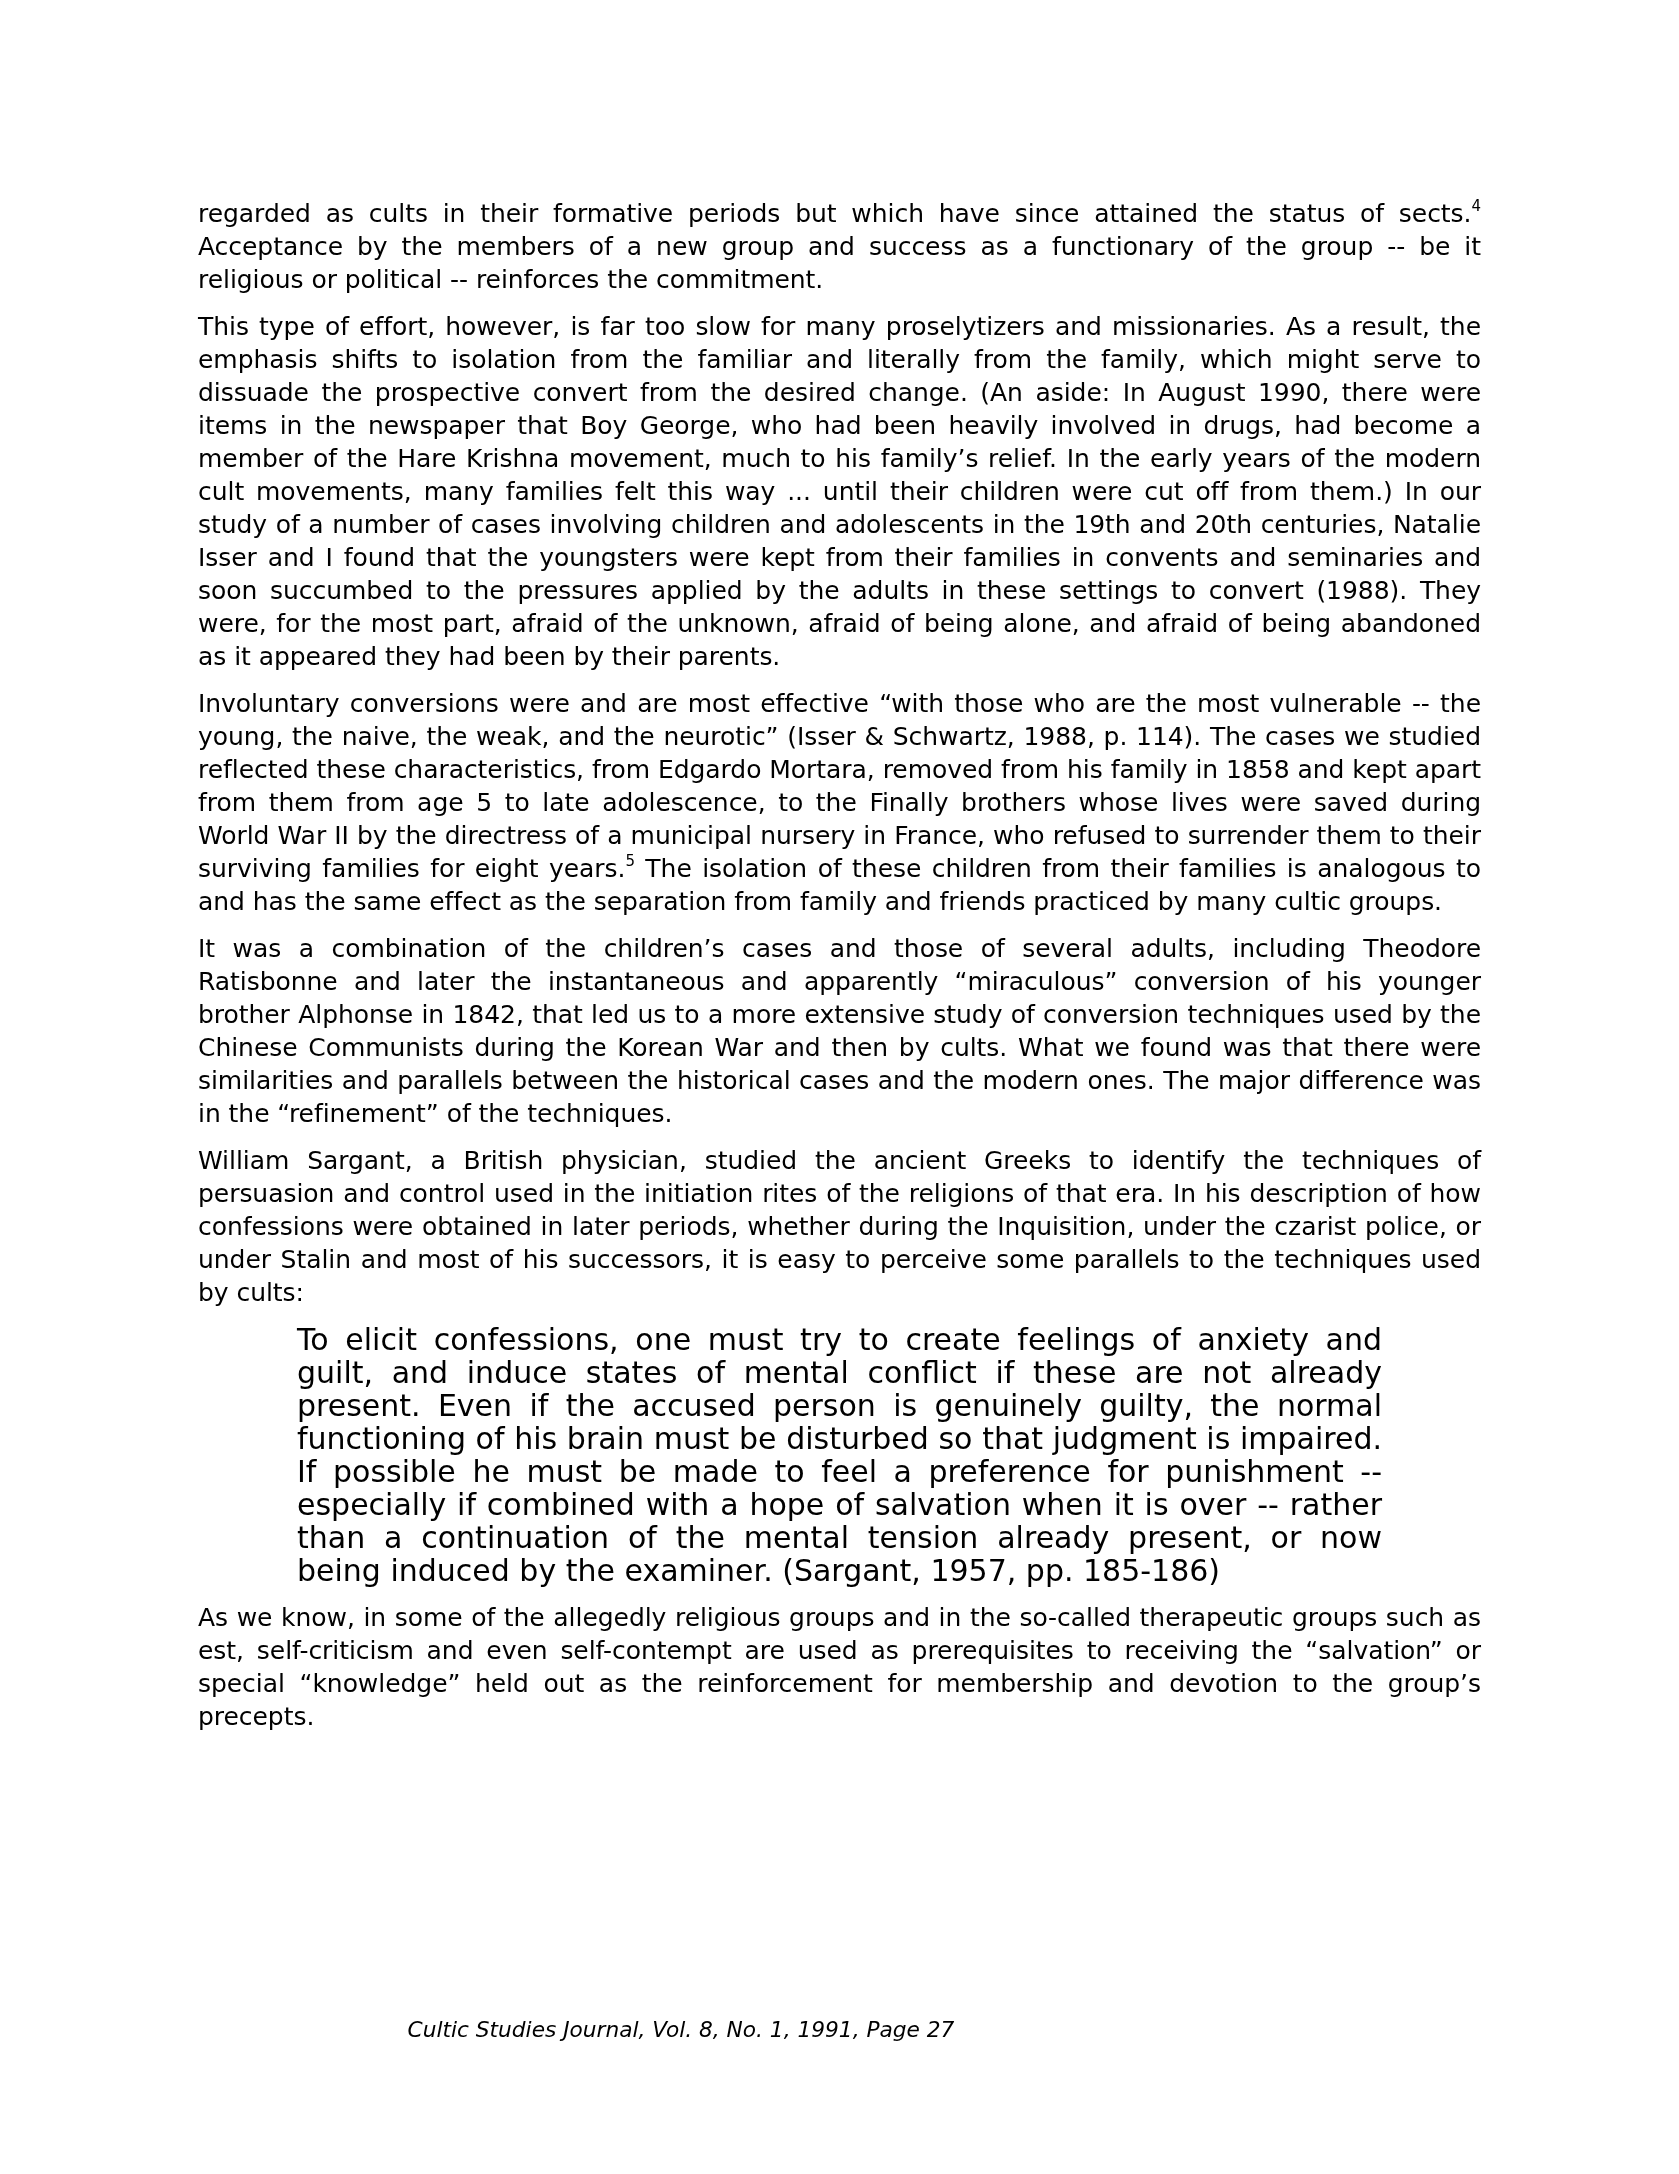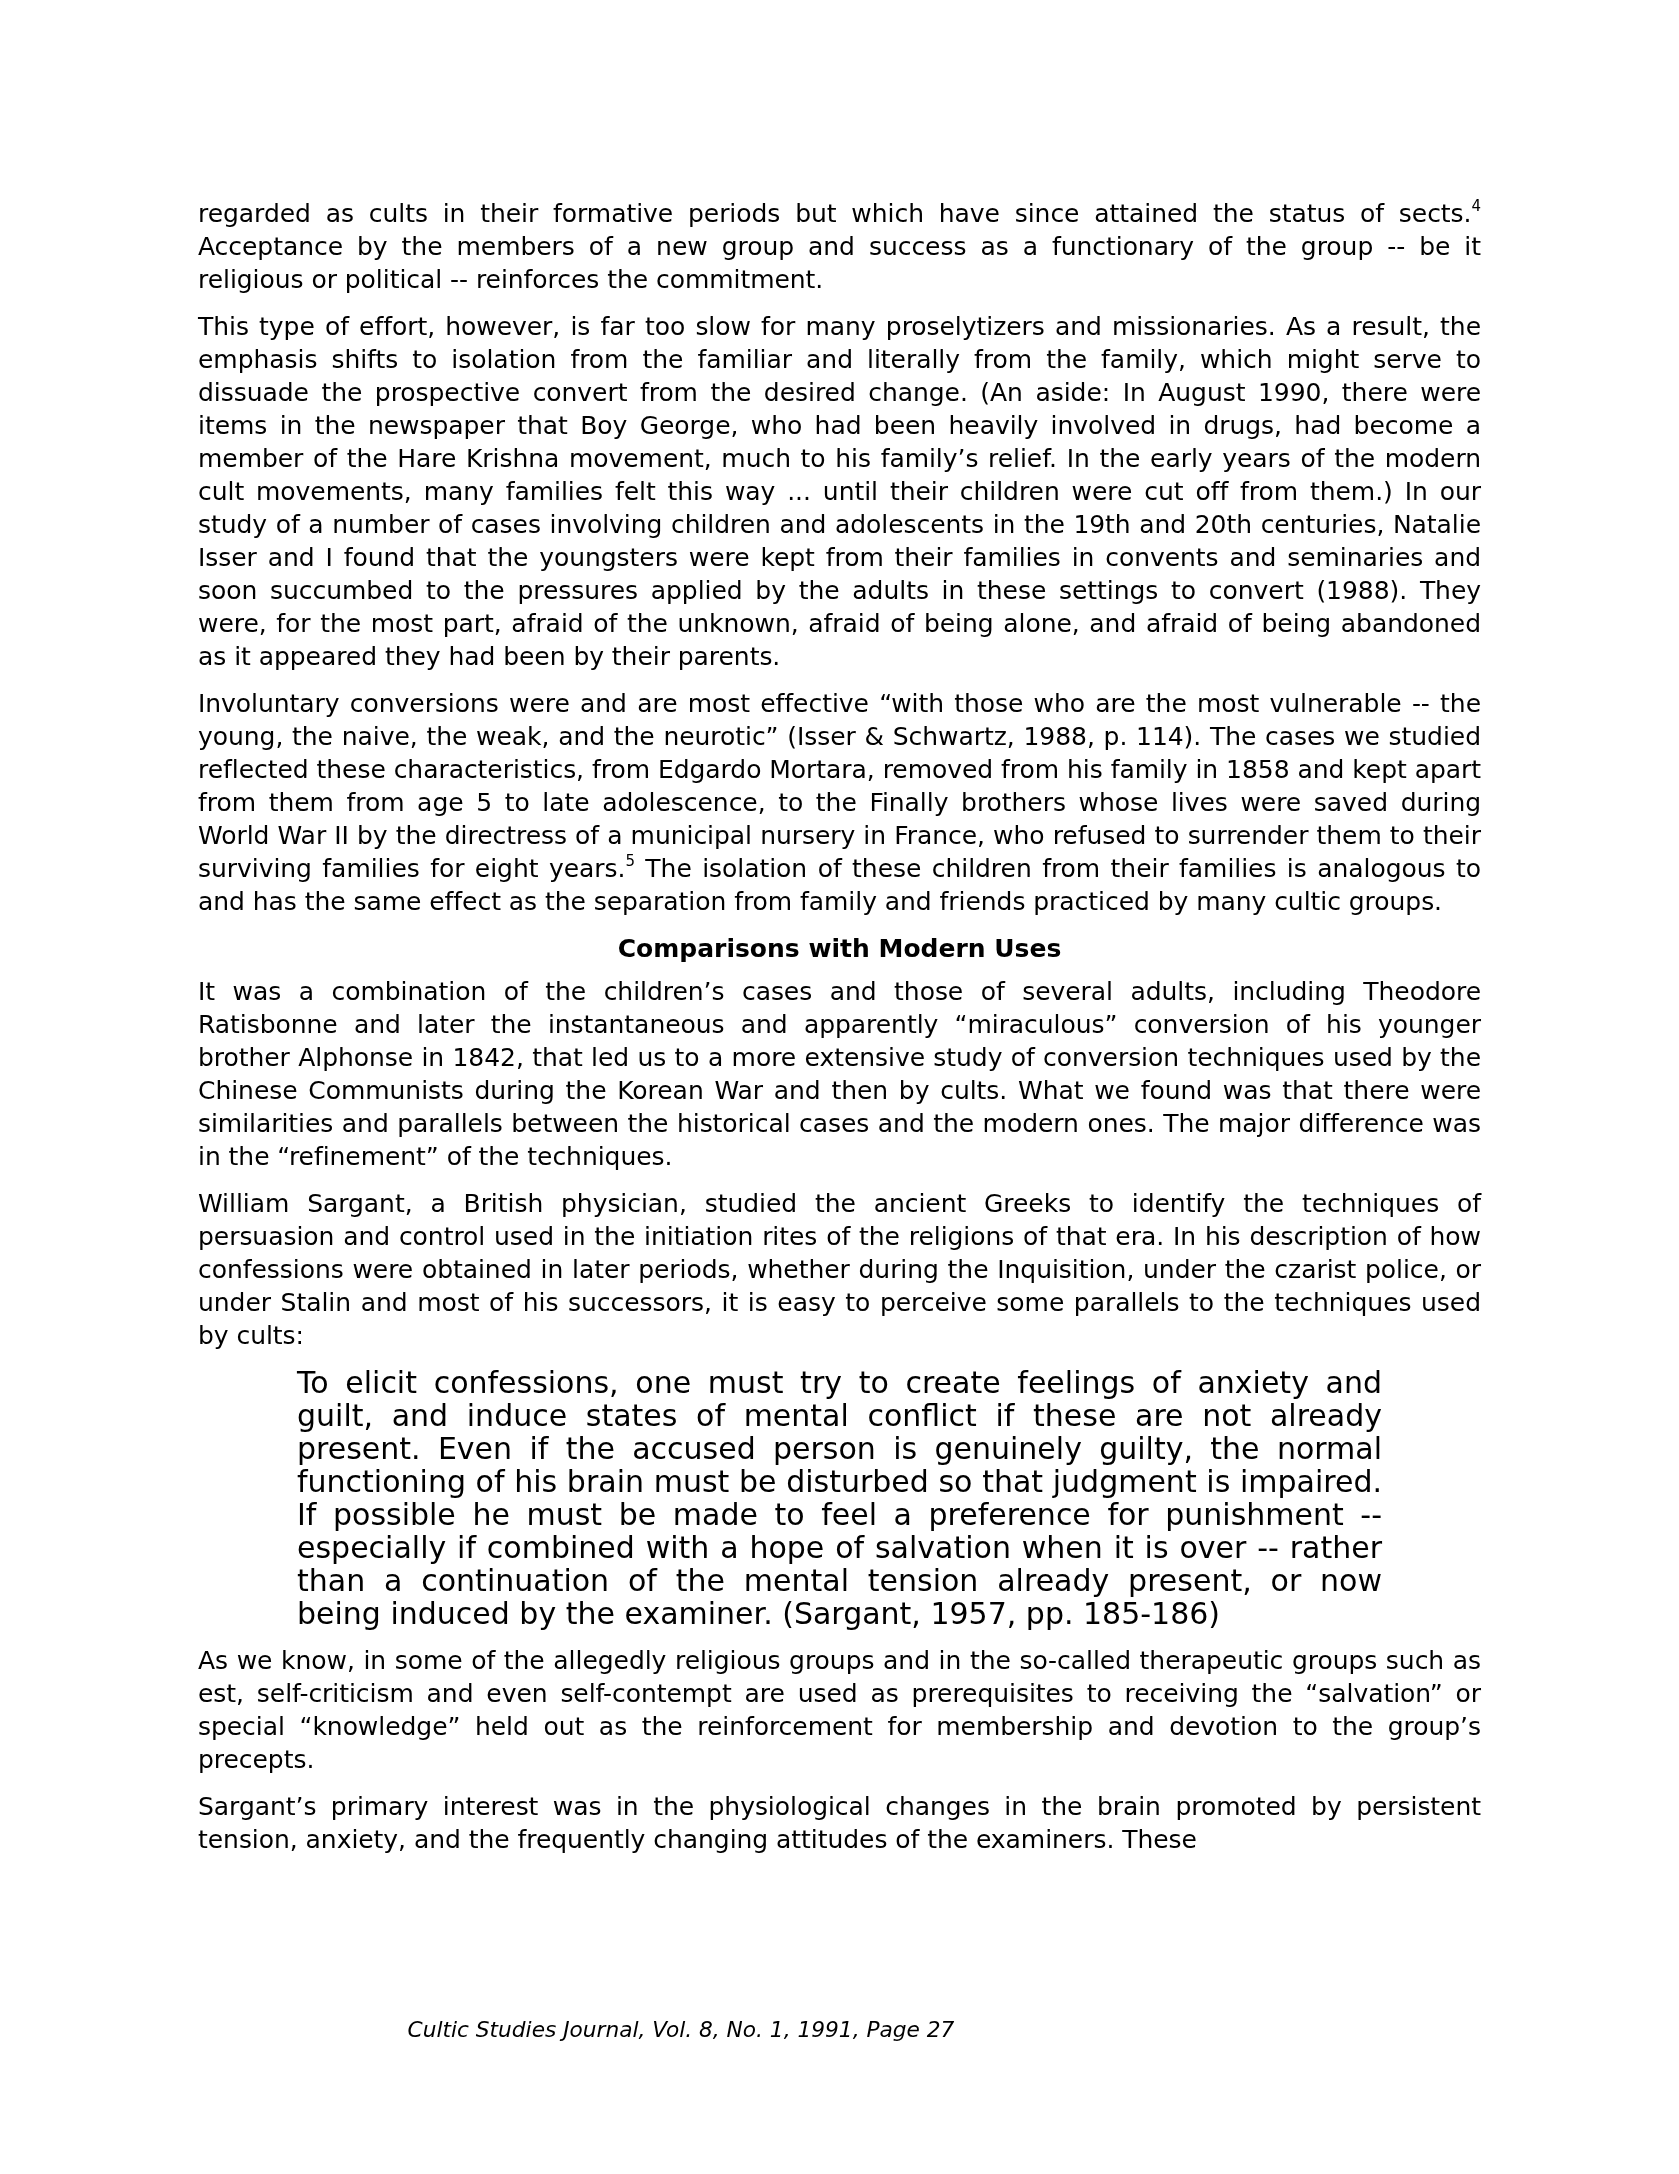--- a/index.html
+++ b/index.html
@@ -65,28 +65,26 @@
 <body>
 
 <div class="page-content">
 
   <p class="para"><span>regarded as cults in their formative periods but which have since attained the status of sects.</span><sup>4</sup><span>  Acceptance by the members of a new group and success as a functionary of the group -- be it religious or political -- reinforces the commitment.</span></p>
 
   <p class="para">This type of effort, however, is far too slow for many proselytizers and missionaries. As a result, the emphasis shifts to isolation from the familiar and literally from the family, which might serve to dissuade the prospective convert from the desired change. (An aside:  In August 1990, there were items in the newspaper that Boy George, who had been heavily involved in drugs, had become a member of the Hare Krishna movement, much to his family’s relief.  In the early years of the modern cult movements, many families felt this way ... until their children were cut off from them.) In our study of a number of cases involving children and adolescents in the 19th and 20th centuries, Natalie Isser and I found that the youngsters were kept from their families in convents and seminaries and soon succumbed to the pressures applied by the adults in these settings to convert (1988). They were, for the most part, afraid of the unknown, afraid of being alone, and afraid of being abandoned as it appeared they had been by their parents.</p>
 
   <p class="para"><span>Involuntary conversions were and are most effective “with those who are the most vulnerable -- the young, the naive, the weak, and the neurotic” (Isser &amp; Schwartz, 1988, p. 114). The cases we studied reflected these characteristics, from Edgardo Mortara, removed from his family in 1858 and kept apart from them from age 5 to late adolescence, to the Finally brothers whose lives were saved during World War II by the directress of a municipal nursery in France, who refused to surrender them to their surviving families for eight years.</span><sup>5</sup><span> The isolation of these children from their families is analogous to and has the same effect as the separation from family and friends practiced by many cultic groups.</span></p>
 
-  <h2 class="heading">Comparisons with Modern Uses</h2>
 
   <p class="para">It was a combination of the children’s cases and those of several adults, including Theodore Ratisbonne and later the instantaneous and apparently “miraculous” conversion of his younger brother Alphonse in 1842, that led us to a more extensive study of conversion techniques used by the Chinese Communists during the Korean War and then by cults. What we found was that there were similarities and parallels between the historical cases and the modern ones. The major difference was in the “refinement” of the techniques.</p>
 
   <p class="para">William Sargant, a British physician, studied the ancient Greeks to identify the techniques of persuasion and control used in the initiation rites of the religions of that era.  In his description of how confessions were obtained in later periods, whether during the Inquisition, under the czarist police, or under Stalin and most of his successors, it is easy to perceive some parallels to the techniques used by cults:</p>
 
   <blockquote class="blockquote">To elicit confessions, one must try to create feelings of anxiety and guilt, and induce states of mental conflict if these are not already present. Even if the accused person is genuinely guilty, the normal functioning of his brain must be disturbed so that judgment is impaired. If possible he must be made to feel a preference for punishment -- especially if combined with a hope of salvation when it is over -- rather than a continuation of the mental tension already present, or now being induced by the examiner. (Sargant, 1957, pp. 185-186)</blockquote>
 
   <p class="para">As we know, in some of the allegedly religious groups and in the so-called therapeutic groups such as est, self-criticism and even self-contempt are used as prerequisites to receiving the “salvation” or special “knowledge” held out as the reinforcement for membership and devotion to the group’s precepts.</p>
 
-  <p class="para">Sargant’s primary interest was in the physiological changes in the brain promoted by persistent tension, anxiety, and the  frequently changing attitudes of the examiners. These</p>
 
 </div>
 
 <div class="footer">Cultic Studies Journal, Vol. 8, No. 1, 1991, Page 27</div>
 
 
 </body></html>

